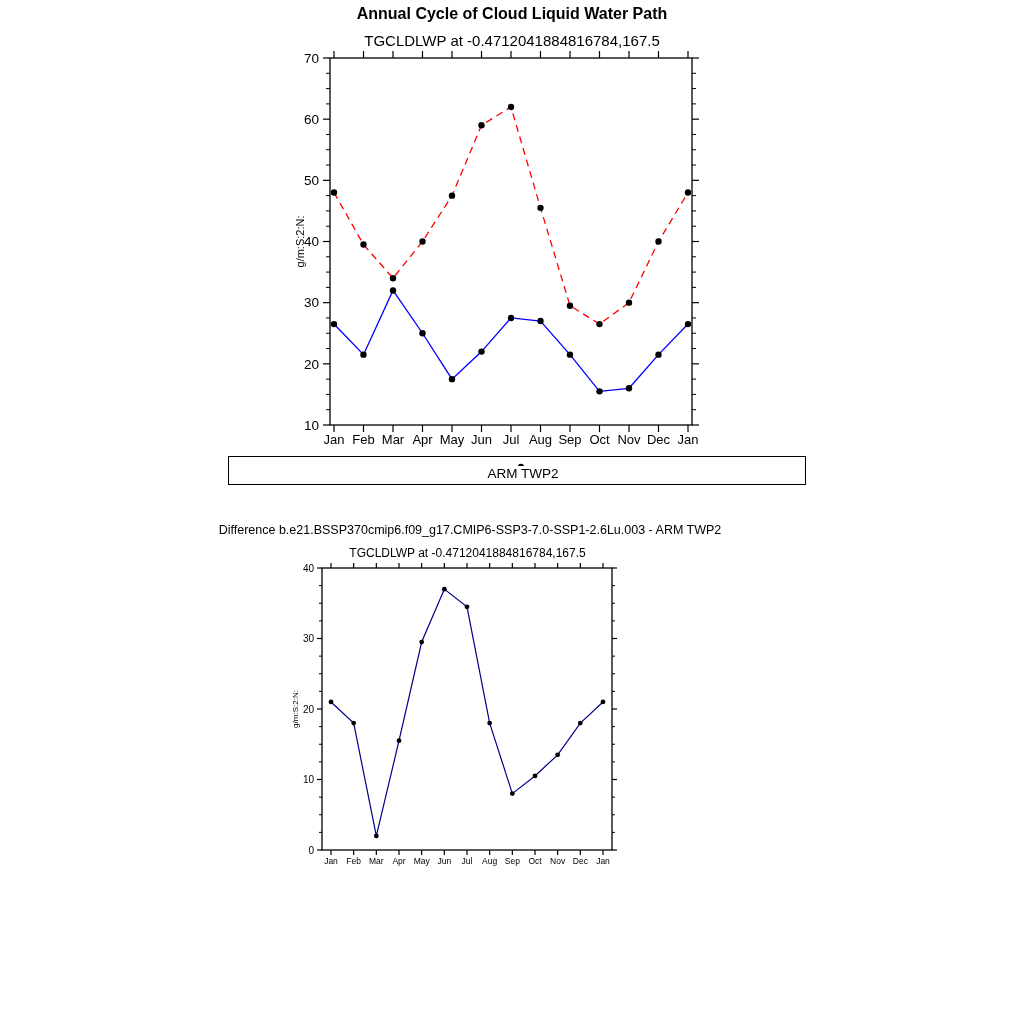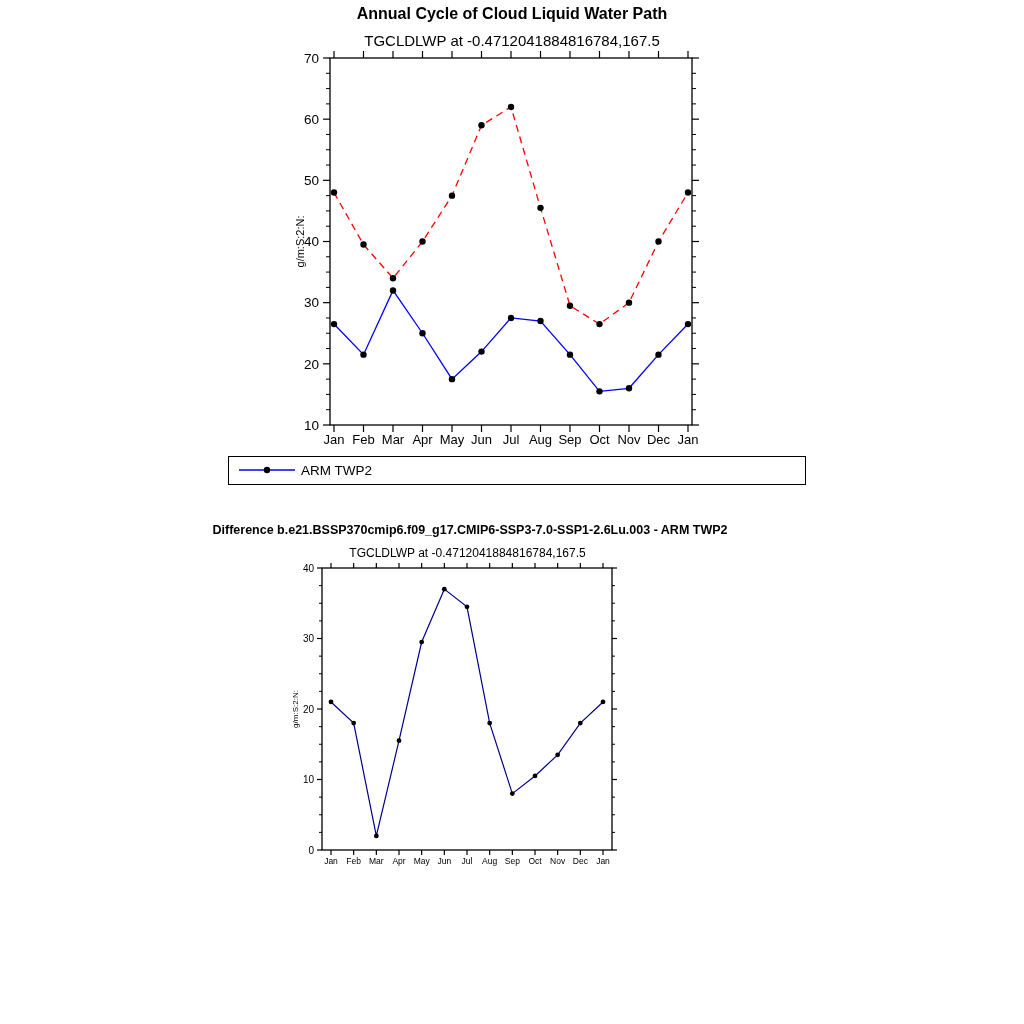--- a/index.html
+++ b/index.html
@@ -4,23 +4,23 @@
 <style>
   html,body{margin:0;padding:0;background:#fff;}
   body{width:1024px;height:1024px;position:relative;font-family:"Liberation Sans",sans-serif;color:#000;overflow:hidden;}
   .abs{position:absolute;}
   .title1{top:5px;left:0;width:1024px;text-align:center;font-size:16px;font-weight:bold;}
   .subtitle1{top:32px;left:0;width:1024px;text-align:center;font-size:15px;}
   .chart-svg{position:absolute;left:0;}
   #chart0{top:0;width:1024px;height:450px;}
   #chart1{top:555px;width:1024px;height:320px;}
   .legend{left:228px;top:456px;width:576px;border:1.2px solid #000;background:#fff;padding:2px 0 3px 0;}
-  .legend-row{display:flex;align-items:center;height:22px;padding-left:8px;}
+  .legend-row{display:flex;align-items:center;height:22px;padding-left:8px;flex-direction:column;}
   .legend-label{font-size:13.5px;margin-left:4px;white-space:nowrap;}
-  .title2{top:523px;left:0;width:940px;text-align:center;font-size:12.5px;font-weight:bold;}
+  .title2{top:523px;left:0;width:940px;text-align:center;font-size:12.5px;font-weight:normal;}
   .subtitle2{top:546px;left:0;width:935px;text-align:center;font-size:12px;}
 </style>
 </head>
 <body>
 
 <div class="abs title1">Annual Cycle of Cloud Liquid Water Path</div>
 <div class="abs subtitle1">TGCLDLWP at -0.4712041884816784,167.5</div>
 
 <svg id="chart0" class="chart-svg" viewBox="0 0 1024 450">
     <rect x="330" y="58" width="362" height="367" fill="none" stroke="#000" stroke-width="1.3"></rect>

